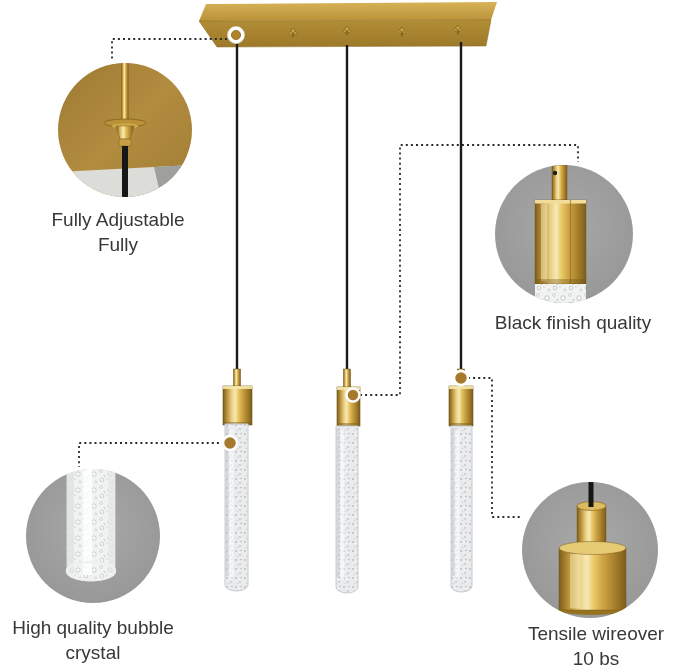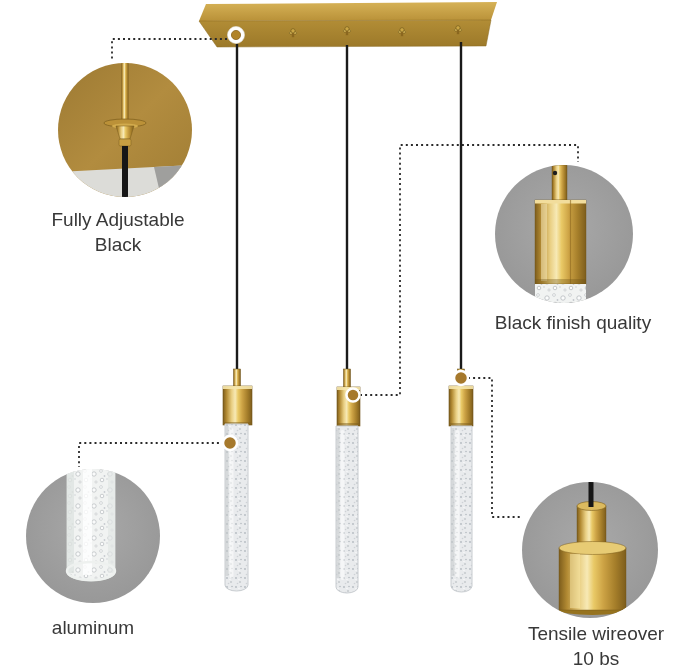--- a/index.html
+++ b/index.html
@@ -188,27 +188,28 @@
     <rect x="66.5" y="0" width="5" height="25" fill="#161616"></rect>
     <ellipse cx="70.5" cy="128" rx="33.5" ry="5" fill="#96731f"></ellipse>
     <rect x="37" y="66" width="67" height="62" fill="url(#goldCap)" stroke="#6e5318" stroke-width="0.4"></rect>
     <ellipse cx="70.5" cy="66" rx="33.5" ry="6.5" fill="#e7cb74" stroke="#7a5c1d" stroke-width="0.5"></ellipse>
     <rect x="48" y="72" width="10" height="54" fill="#f6e6a8" opacity="0.5"></rect>
   </svg>
 </div>
 
 <div class="caption" style="left:37px;top:207px;width:162px;">
   <span>Fully Adjustable</span>
-  <span>Black</span>
+  <span>Fully</span>
 </div>
 
 <div class="caption" style="left:466px;top:310px;width:214px;">
   <span>Black finish quality</span>
 </div>
 
 <div class="caption" style="left:2px;top:615px;width:182px;">
-  <span>aluminum</span>
+  <span>High quality bubble</span>
+  <span>crystal</span>
 </div>
 
 <div class="caption" style="left:509px;top:621px;width:174px;">
   <span>Tensile wireover</span>
   <span>10 bs</span>
 </div>
 
 </body></html>

